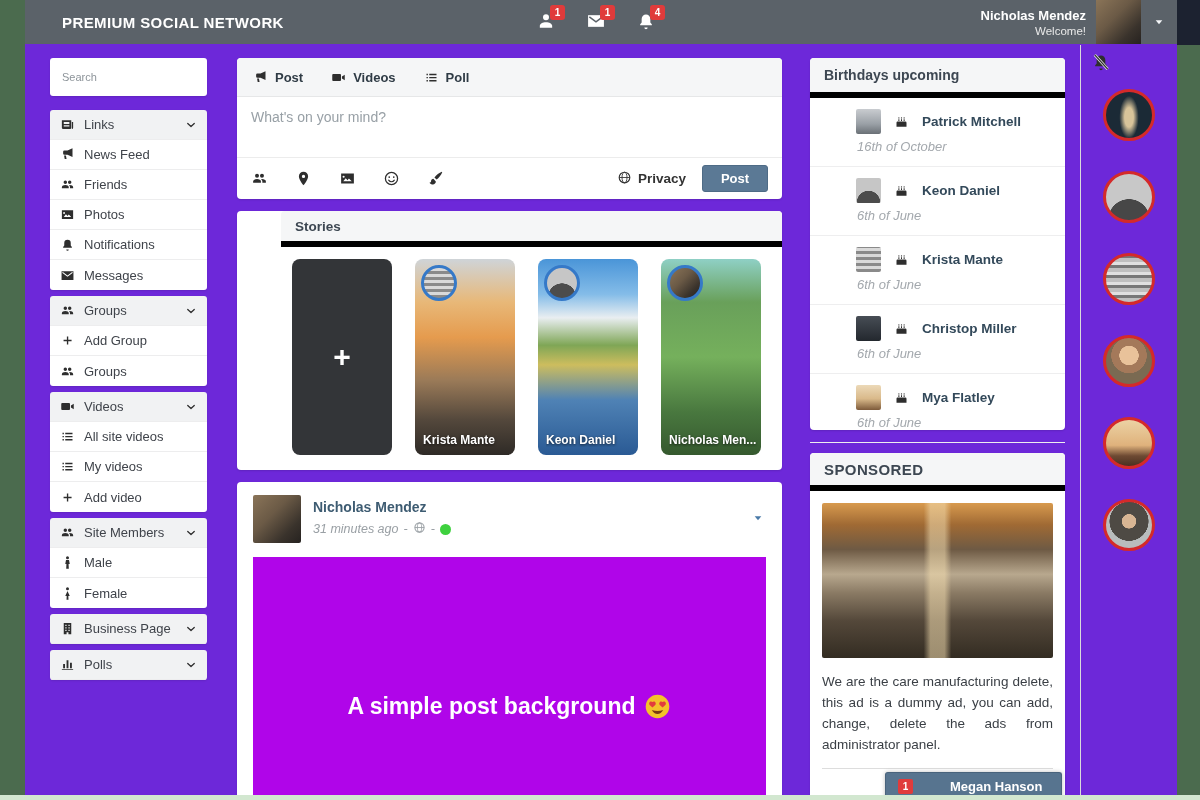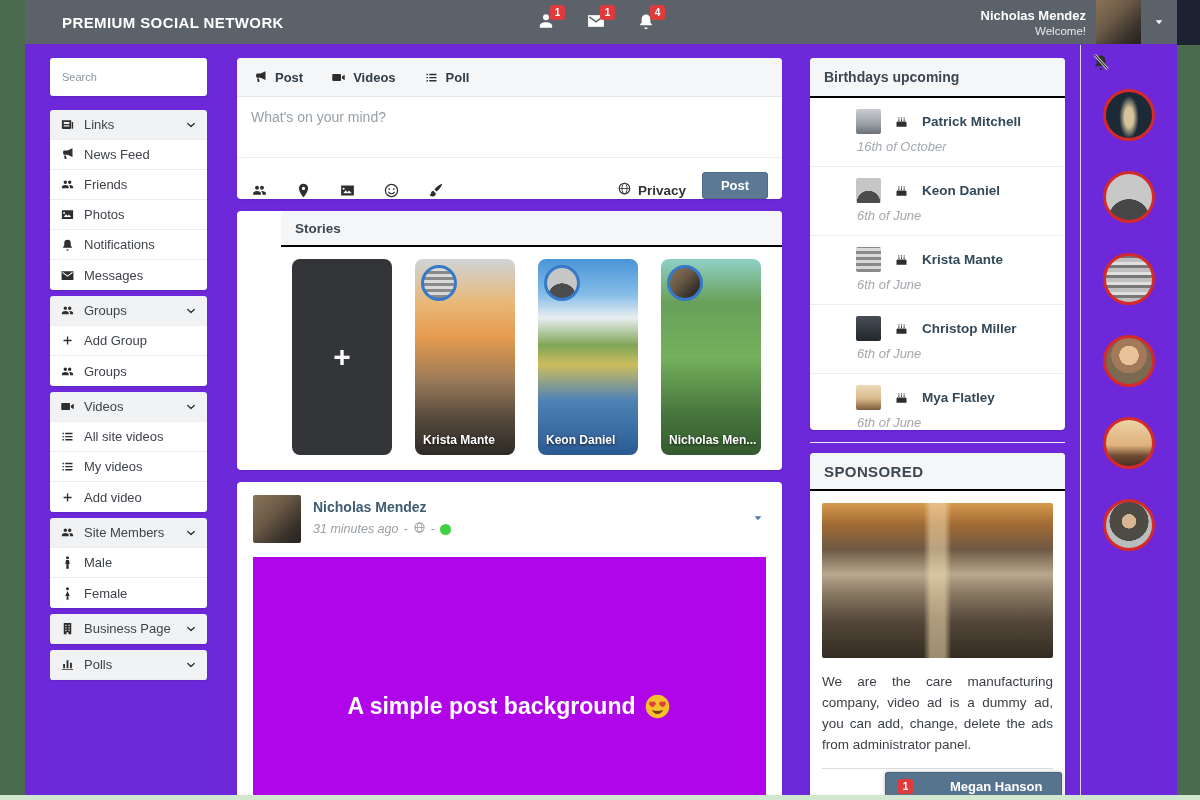--- a/index.html
+++ b/index.html
@@ -19,21 +19,21 @@
   .nav-user { position:absolute; right:0; top:0; height:44px; display:flex; align-items:center; }
   .nav-user-text { text-align:right; margin-right:10px; }
   .nav-user-name { color:#fff; font-size:13px; font-weight:bold; }
   .nav-user-welcome { color:#e9e9e9; font-size:11.5px; margin-top:2px; }
   .nav-avatar { width:45px; height:44px; }
   .nav-caret { width:36px; display:flex; justify-content:center; }
   .nav-caret svg { width:16px; height:16px; fill:#f4f6f8; }
 
   
   .card { background:#fff; border-radius:4px; box-shadow:0 1px 2px rgba(0,0,0,.13); }
-  .card-header { background:#f5f6f7; border-bottom:2px solid #000000; color:#3d4752; font-weight:bold; display:flex; align-items:center; padding:0 14px; border-radius:4px 4px 0 0; }
+  .card-header { background:#f5f6f7; border-bottom:6px solid #000000; color:#3d4752; font-weight:bold; display:flex; align-items:center; padding:0 14px; border-radius:4px 4px 0 0; }
   .ic { width:15px; height:15px; flex:none; }
   .ic svg { width:100%; height:100%; fill:#2e2e2e; display:block; }
   .av-nicholas { background:linear-gradient(135deg,#8a7458 0%,#6b5a46 40%,#3a332c 75%,#262220 100%); }
 
   
   .sidebar { position:absolute; left:25px; top:58px; width:157px; }
   .search-box { width:157px; height:38px; border:none; border-radius:3px; background:#fff; box-shadow:0 1px 2px rgba(0,0,0,.12); padding:0 12px; font-size:11px; color:#444; font-family:inherit; }
   .search-box::placeholder { color:#8d949a; }
   .menu { margin-top:14px; }
   .menu-section { margin-bottom:6px; border-radius:3px; overflow:hidden; box-shadow:0 1px 2px rgba(0,0,0,.1); }
@@ -43,21 +43,21 @@
   .chev { margin-left:auto; width:12px; height:12px; }
   .chev svg { width:12px; height:12px; stroke:#2e2e2e; fill:none; stroke-width:2.6; stroke-linecap:round; stroke-linejoin:round; }
 
   
   .main-col { position:absolute; left:212px; top:58px; width:545px; }
   .composer { height:141px; }
   .composer-tabs { height:39px; background:#f5f6f7; border-bottom:1px solid #e6e7e8; border-radius:4px 4px 0 0; display:flex; align-items:center; gap:28px; padding:0 16px; }
   .tab { display:flex; align-items:center; gap:7px; font-size:13px; font-weight:bold; color:#2f3b45; cursor:pointer; background:none; border:none; font-family:inherit; }
   .composer-input { display:block; width:100%; height:60px; border:none; resize:none; padding:12px 14px; font-size:14px; color:#333; font-family:inherit; outline:none; }
   .composer-input::placeholder { color:#98a0a6; }
-  .composer-actions { height:42px; border-top:1px solid #ececec; display:flex; align-items:flex-end; padding:0 14px; }
+  .composer-actions { height:42px; border-top:1px solid #ececec; display:flex; align-items:center; padding:0 14px; }
   .act-ic { width:17px; height:17px; margin-right:27px; background:none; border:none; cursor:pointer; padding:0; }
   .act-ic svg { width:17px; height:17px; fill:#2e2e2e; display:block; }
   .spacer { flex:1; }
   .privacy { display:flex; align-items:center; gap:6px; font-size:13.5px; font-weight:bold; color:#333; background:none; border:none; cursor:pointer; font-family:inherit; }
   .privacy svg { width:15px; height:15px; }
   .post-btn { width:66px; height:27px; margin-left:16px; background:#5b7995; border:1px solid #4e6b86; border-radius:3px; color:#fff; font-size:13px; font-weight:bold; cursor:pointer; font-family:inherit; }
 
   
   .stories { margin-top:12px; height:259px;padding-left:44px; }
   .stories .card-header { height:36px; font-size:13.5px; }
@@ -548,21 +548,21 @@
           <span class="bd-name">Mya Flatley</span>
         </div>
         <div class="bd-date">6th of June</div>
       </div>
     </section>
 
     <section class="card sponsored">
       <div class="card-header">SPONSORED</div>
       <div class="ad-body">
         <div class="ad-image"></div>
-        <p class="ad-text">We are the care manufacturing company, video ad is a dummy ad, you can add, change, delete the ads from administrator panel.</p>
+        <p class="ad-text">We are the care manufacturing delete, this ad is a dummy ad, you can add, change, delete the ads from administrator panel.</p>
         <div class="ad-divider"></div>
       </div>
     </section>
 
   </aside>
 
   <div class="chat-bar">
     <span class="chat-badge">1</span>
     <span class="chat-name">Megan Hanson</span>
   </div>

